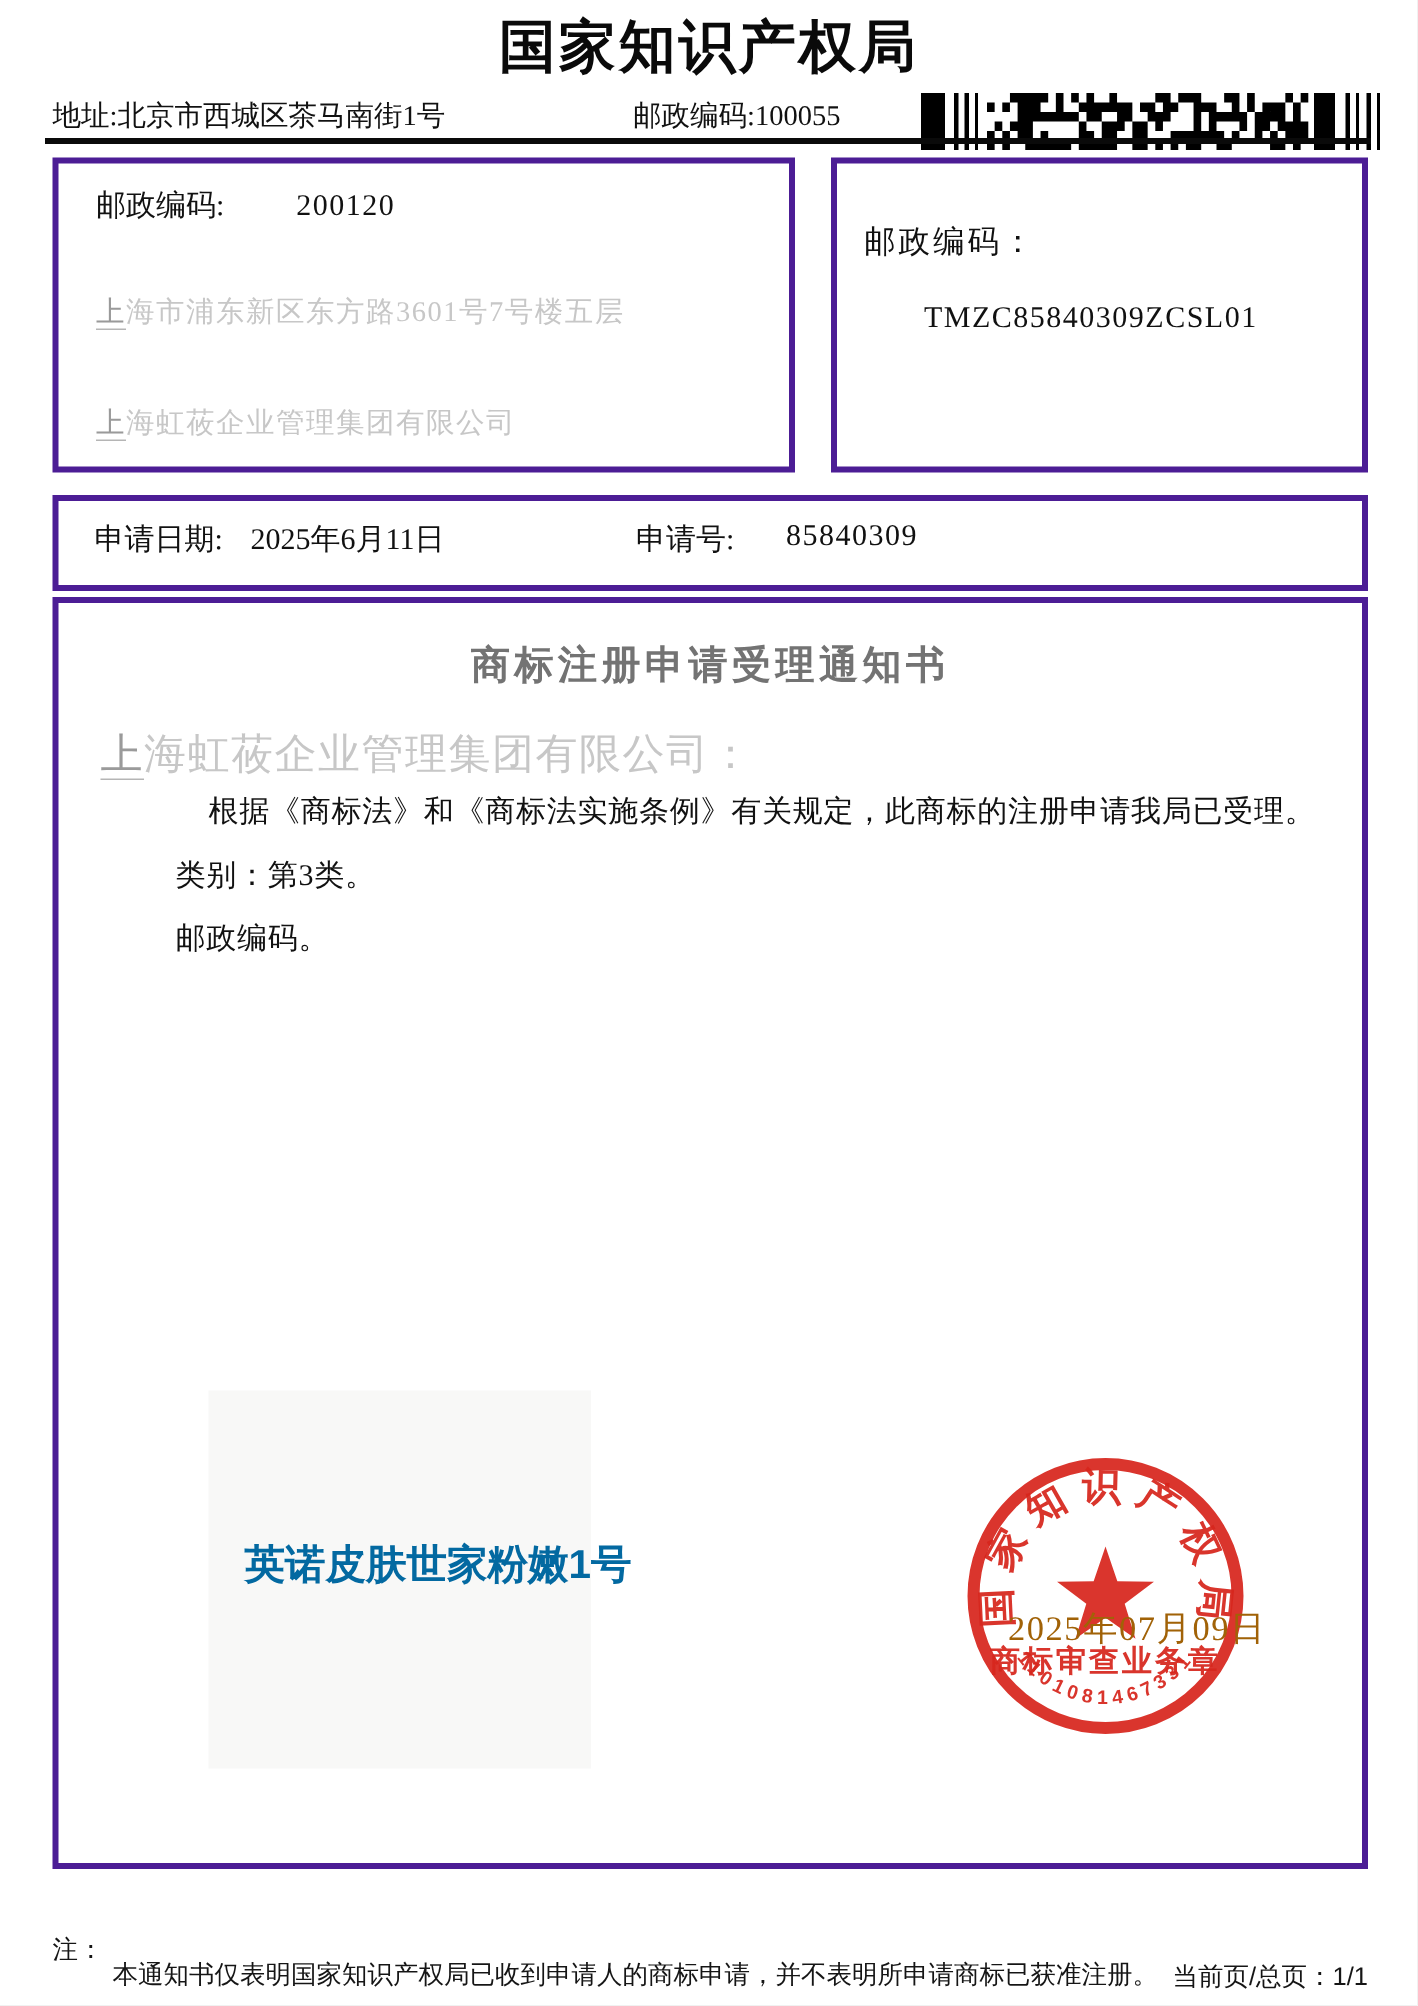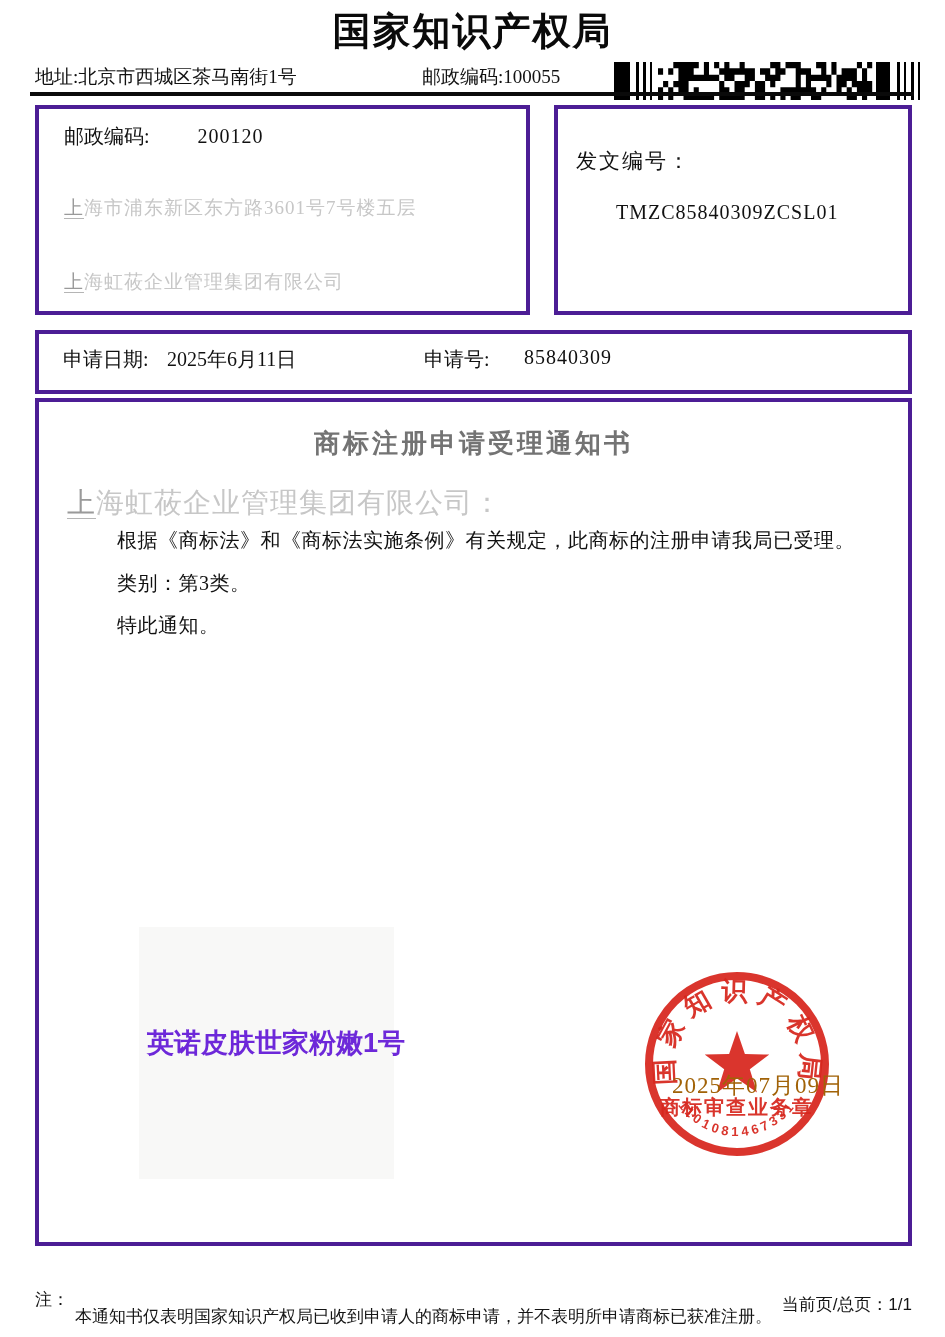--- a/index.html
+++ b/index.html
@@ -38,32 +38,32 @@
   .app-no-label{position:absolute;left:385px;top:12px;}
   .app-no-value{position:absolute;left:485px;top:12px;letter-spacing:1px;}
   
   .main-box{left:35px;top:398px;width:877px;height:848px;}
   .notice-title{
     position:absolute;top:24px;left:0;width:100%;text-align:center;margin:0;
     font-size:26px;font-weight:600;letter-spacing:3px;color:#737373;
   }
   .addressee{position:absolute;left:28px;top:82px;font-size:28px;letter-spacing:1px;}
   .body-p{position:absolute;left:78px;margin:0;font-size:20px;letter-spacing:0.5px;}
-  .bp1{top:125px;width:760px;}
+  .bp1{top:125px;width:760px;text-align:right;}
   .bp2{top:168px;}
   .bp3{top:210px;}
   
   .trademark-area{
     position:absolute;left:100px;top:525px;width:255px;height:252px;
     background:#f8f8f7;
   }
   .tm-name{
-    position:absolute;left:8px;top:98px;
+    position:absolute;left:24px;top:98px;
     font-family:"Liberation Sans","DejaVu Sans",sans-serif;
-    font-size:27px;font-weight:700;color:#6d28d9;white-space:nowrap;
+    font-size:27px;font-weight:700;color:#0369a1;white-space:nowrap;
   }
   
   .stamp{position:absolute;left:598px;top:562px;width:200px;height:200px;}
   .stamp svg{display:block;}
   .arc-text{font-family:"Liberation Sans","DejaVu Sans",sans-serif;font-size:26px;font-weight:700;letter-spacing:9px;}
   .office-text{font-family:"Liberation Sans","DejaVu Sans",sans-serif;font-size:20px;font-weight:700;letter-spacing:2px;}
   .serial-text{font-family:"Liberation Sans","DejaVu Sans",sans-serif;font-size:13px;font-weight:700;letter-spacing:3.5px;}
   .stamp-date{
     position:absolute;left:633px;top:668px;z-index:5;
     font-size:23px;letter-spacing:1px;color:#a16207;white-space:nowrap;
@@ -72,21 +72,21 @@
   .agent-line{
     position:absolute;left:35px;top:1250px;
     font-family:"Liberation Sans","DejaVu Sans",sans-serif;font-size:17px;color:#151515;
   }
   .note-row{
     position:absolute;left:35px;top:1288px;width:877px;
     font-family:"Liberation Sans","DejaVu Sans",sans-serif;font-size:17px;color:#151515;
   }
   .note-label{position:absolute;left:0;top:0;}
   .note-text{position:absolute;left:40px;top:17px;}
-  .page-info{position:absolute;right:0;top:5px;}
+  .page-info{position:absolute;right:0;top:18px;}
 </style>
 </head>
 <body>
 
 <div class="page">
 
   <h1 class="doc-title">国家知识产权局</h1>
   <div class="addr-row">
     <span class="office-address">地址:北京市西城区茶马南街1号</span>
     <span class="office-postal">邮政编码:100055</span>
@@ -113,39 +113,39 @@
     </div>
     <div class="recip-address faint">
       <span class="lead">上</span><span>海市浦东新区东方路3601号7号楼五层</span>
     </div>
     <div class="recip-company faint">
       <span class="lead">上</span><span>海虹莜企业管理集团有限公司</span>
     </div>
   </div>
 
   <div class="box dispatch-box">
-    <div class="dispatch-label">发文编号：</div>
+    <div class="dispatch-label">邮政编码：</div>
     <div class="dispatch-value">TMZC85840309ZCSL01</div>
   </div>
 
   <div class="box app-bar">
     <span class="app-date-label">申请日期:</span>
     <span class="app-date-value">2025年6月11日</span>
     <span class="app-no-label">申请号:</span>
     <span class="app-no-value">85840309</span>
   </div>
 
   <div class="box main-box">
     <h2 class="notice-title">商标注册申请受理通知书</h2>
     <div class="addressee faint">
       <span class="lead">上</span><span>海虹莜企业管理集团有限公司：</span>
     </div>
     <p class="body-p bp1">根据《商标法》和《商标法实施条例》有关规定，此商标的注册申请我局已受理。</p>
     <p class="body-p bp2">类别：第3类。</p>
-    <p class="body-p bp3">特此通知。</p>
+    <p class="body-p bp3">邮政编码。</p>
 
     <div class="trademark-area">
       <div class="tm-name">英诺皮肤世家粉嫩1号</div>
     </div>
 
     <div class="stamp">
       <svg width="200" height="200" viewBox="0 0 200 200">
         <circle cx="100" cy="100" r="88" fill="none" stroke="#d7261d" stroke-width="8" opacity="0.93"></circle>
         <polygon points="100,67 107.9,90.1 132.3,90.5 112.8,105.2 120,128.5 100,114.5 80,128.5 87.2,105.2 67.7,90.5 92.1,90.1" fill="#d7261d" opacity="0.93"></polygon>
         <path id="arcTop" d="M 39.9 121.9 A 64 64 0 1 1 160.1 121.9" fill="none"></path>

